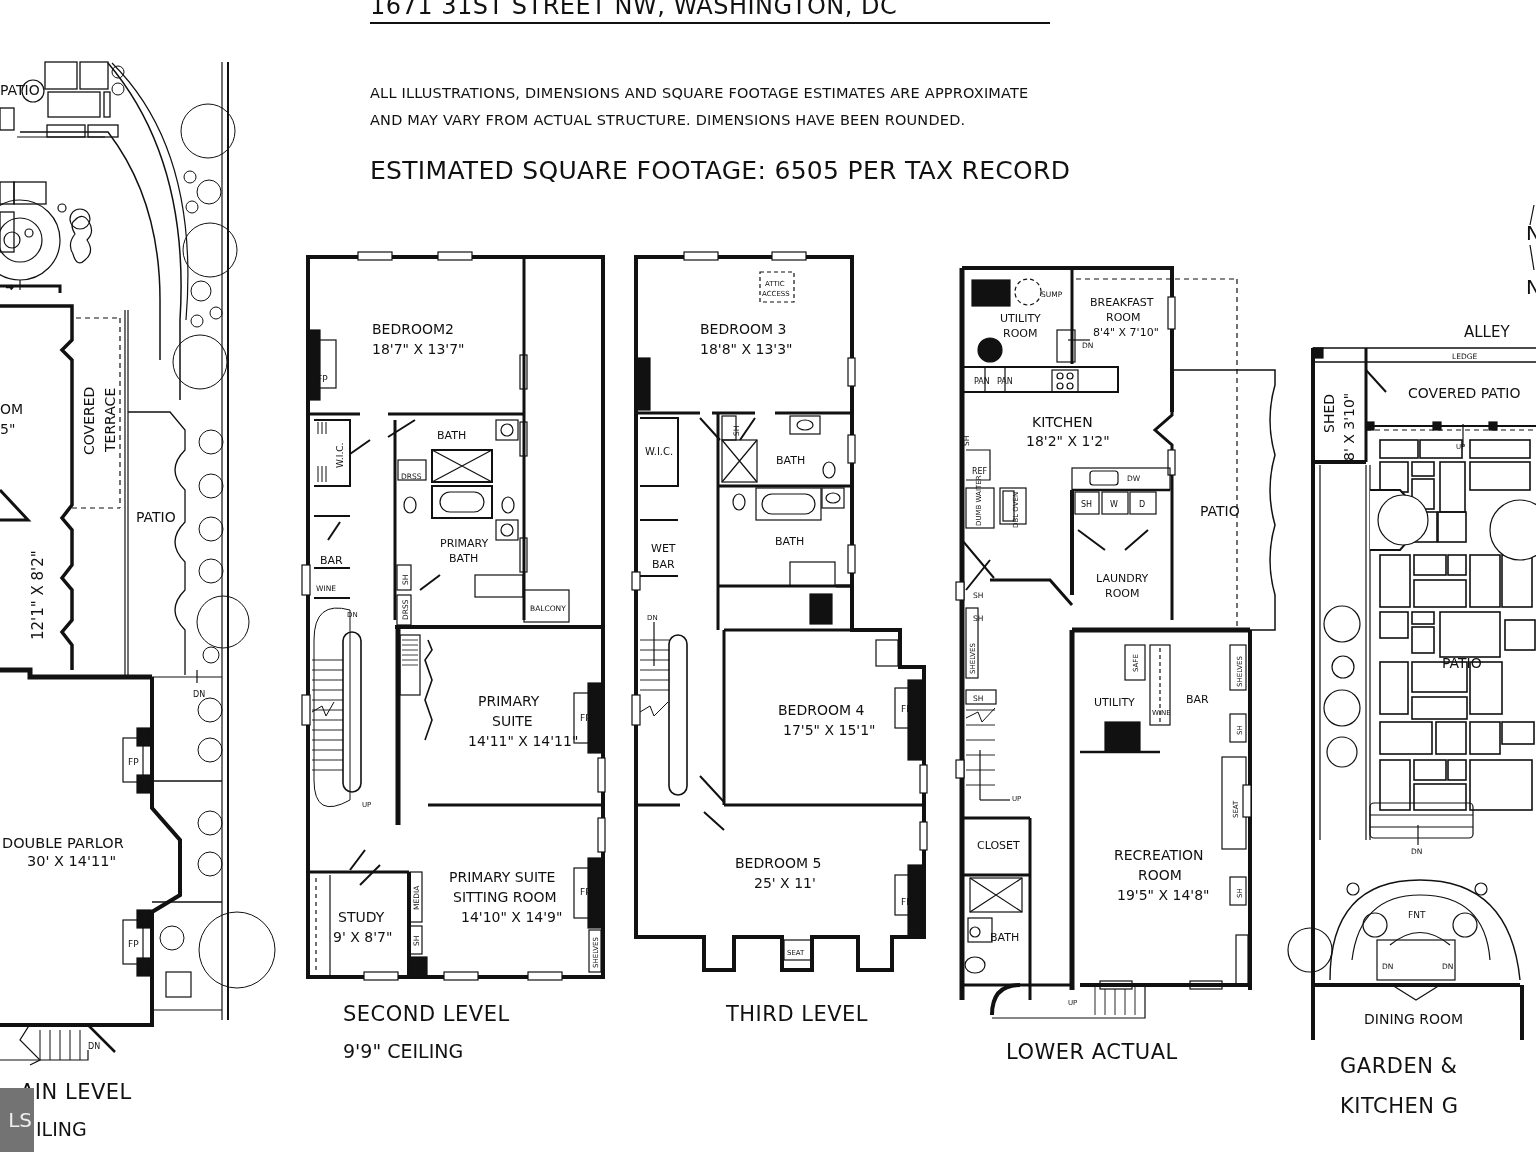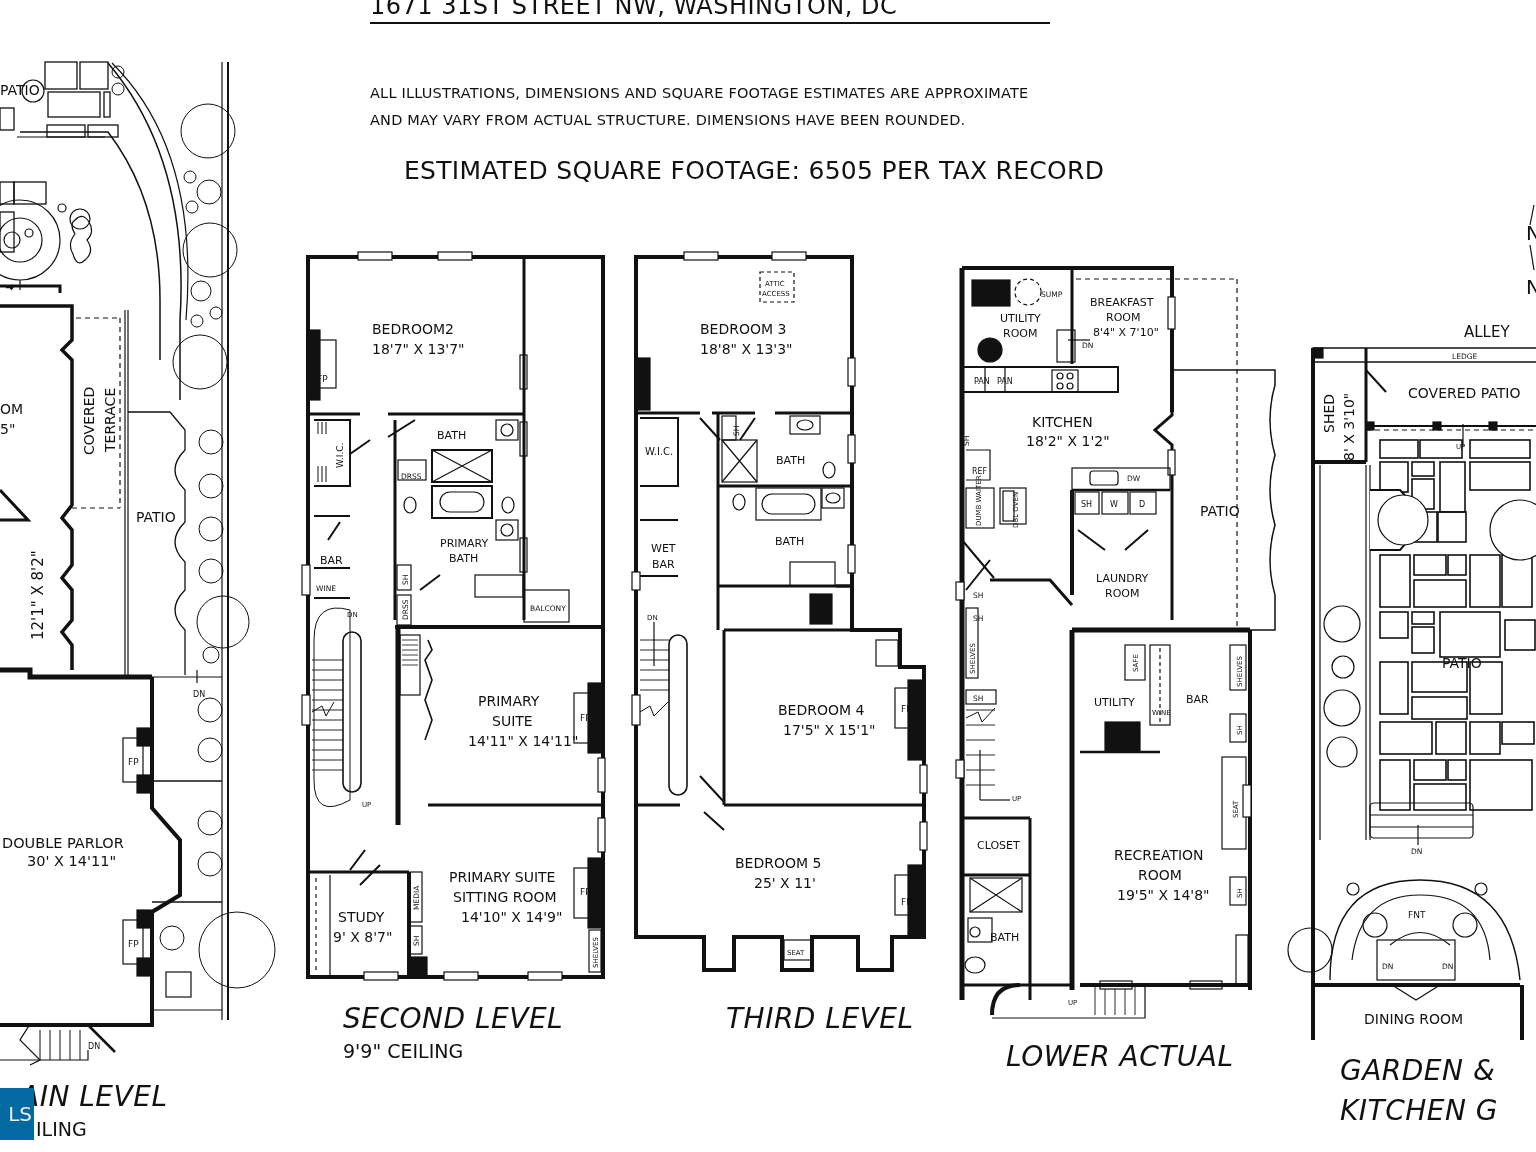--- a/index.html
+++ b/index.html
@@ -2,26 +2,26 @@
 <html><head>
 <meta charset="utf-8">
 <style>
   html, body { margin: 0; padding: 0; background: #ffffff; }
   body { width: 1536px; height: 1152px; position: relative; overflow: hidden;
          font-family: "DejaVu Sans", sans-serif; color: #111; }
   .abs { position: absolute; }
   .hdr-title { left: 370px; top: -8px; font-size: 24px; letter-spacing: 0.5px; white-space: nowrap; }
   .hdr-line { left: 370px; top: 22px; width: 680px; height: 2px; background: #111; }
   .disc { left: 370px; font-size: 14.5px; white-space: nowrap; letter-spacing: 0.2px; text-align: center; }
-  .sqft { left: 370px; top: 156px; font-size: 25px; white-space: nowrap; letter-spacing: 0.3px; margin-left: 34px; }
-  .lvl { font-size: 28px; white-space: nowrap; letter-spacing: 0.5px; font-style: italic; }
+  .sqft { left: 370px; top: 156px; font-size: 25px; white-space: nowrap; letter-spacing: 0.3px; }
+  .lvl { font-size: 21px; white-space: nowrap; letter-spacing: 0.5px; }
   .ceil { font-size: 19px; white-space: nowrap; }
   svg { position: absolute; left: 0; top: 0; }
   svg text { font-family: "DejaVu Sans", sans-serif; fill: #111; }
-  .mls-badge { left: 0; top: 1088px; width: 34px; height: 52px; background: #0369a1; color: #eee;
+  .mls-badge { left: 0; top: 1088px; width: 34px; height: 64px; background: #737373; color: #eee;
                font-size: 20px; display: flex; align-items: center; justify-content: flex-end; padding-right: 2px; box-sizing: border-box; }
 </style>
 </head>
 <body>
 
 <div class="abs hdr-title">1671 31ST STREET NW, WASHINGTON, DC</div>
 <div class="abs hdr-line"></div>
 <div class="abs disc" style="top:85px">ALL ILLUSTRATIONS, DIMENSIONS AND SQUARE FOOTAGE ESTIMATES ARE APPROXIMATE</div>
 <div class="abs disc" style="top:112px">AND MAY VARY FROM ACTUAL STRUCTURE. DIMENSIONS HAVE BEEN ROUNDED.</div>
 <div class="abs sqft">ESTIMATED SQUARE FOOTAGE: 6505 PER TAX RECORD</div>

